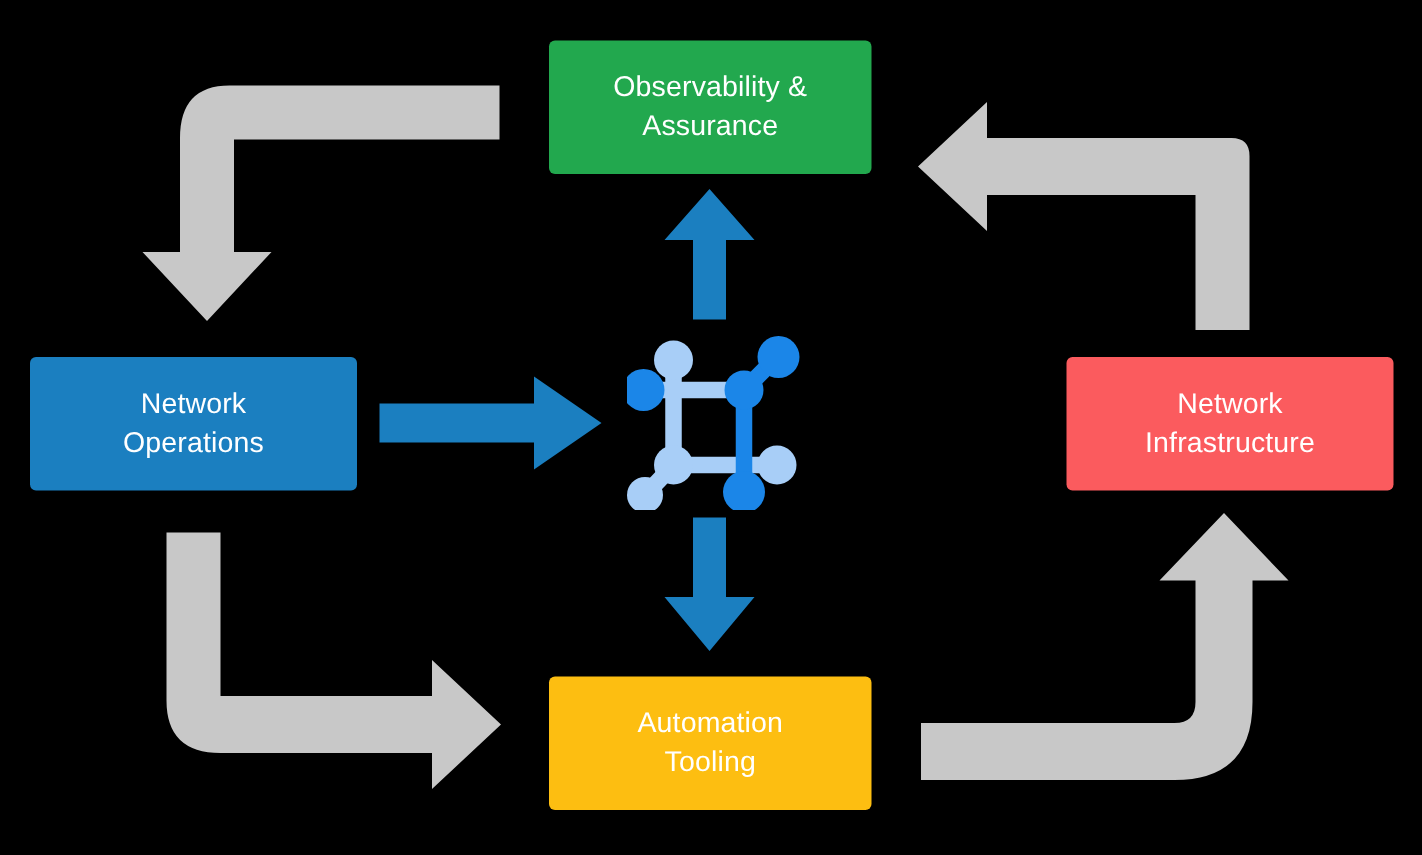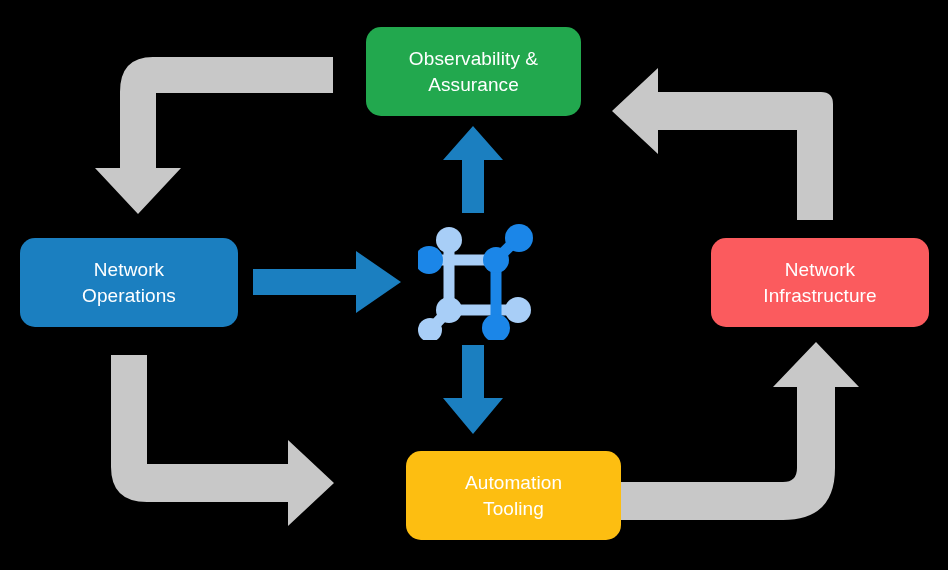--- a/index.html
+++ b/index.html
@@ -12,21 +12,21 @@
   }
   #canvas {
     position: relative;
     width: 948px;
     height: 570px;
     background: #000000;
     overflow: hidden;
   }
   .node-box {
     position: absolute;
-    border-radius: 15px;
+    border-radius: 4px;
     display: flex;
     align-items: center;
     justify-content: center;
     text-align: center;
     color: #ffffff;
     font-size: 19px;
     line-height: 1.35;
     font-weight: 400;
     letter-spacing: 0.1px;
     padding: 4px 10px;
@@ -36,21 +36,21 @@
   #box-observability {
     left: 366px; top: 27px; width: 215px; height: 89px;
   }
   #box-network-operations {
     left: 20px; top: 238px; width: 218px; height: 89px;
   }
   #box-network-infrastructure {
     left: 711px; top: 238px; width: 218px; height: 89px;
   }
   #box-automation-tooling {
-    left: 366px; top: 451px; width: 215px; height: 89px; margin-left: 40px;
+    left: 366px; top: 451px; width: 215px; height: 89px;
   }
   .flow-svg {
     position: absolute;
     left: 0; top: 0;
     width: 948px;
     height: 570px;
     pointer-events: none;
   }
   .hub-svg {
     position: absolute;

